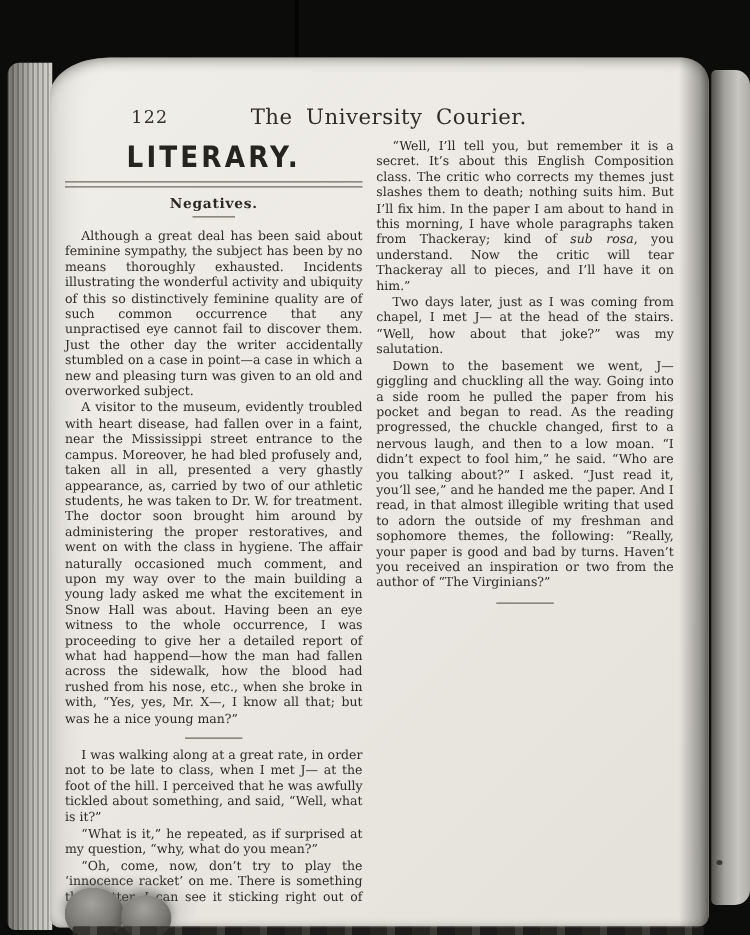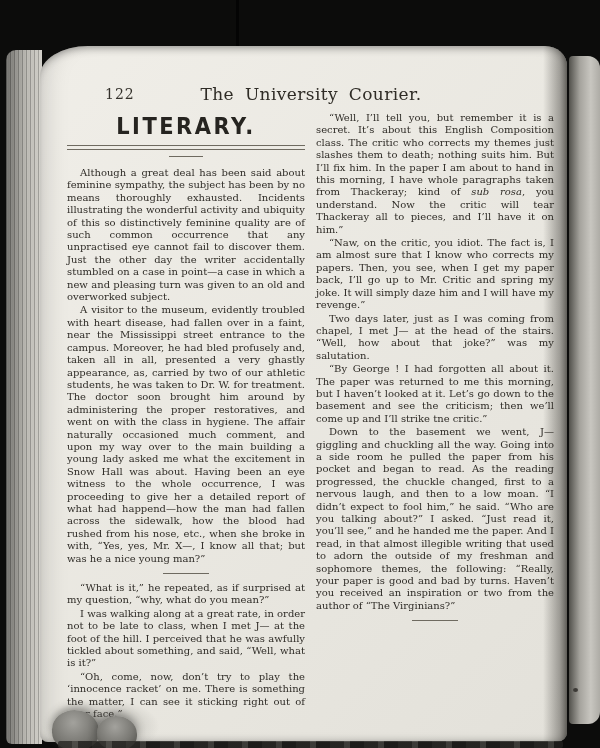--- a/index.html
+++ b/index.html
@@ -58,21 +58,21 @@
     position: absolute; left: 38px; top: 2px;
     font-size: 14px; letter-spacing: 1px; color: #33302a;
   }
   .journal {
     text-align: center;
     font-size: 17px; word-spacing: 5px; letter-spacing: 0.4px;
     color: #2f2c26;
   }
 
   .cols {
-    position: absolute; left: 27px; top: 66px; width: 488px;
+    position: absolute; left: 12px; top: 66px; width: 488px;
     display: flex; gap: 11px;
   }
   .col { width: 238px; color: #2f2c27; }
 
   .lit-head {
     text-align: center;
     font-family: "DejaVu Sans", sans-serif;
     font-weight: bold; font-size: 21px; letter-spacing: 2.5px;
     transform: scaleY(1.12);
     color: #262420;
@@ -132,35 +132,34 @@
   <div class="header">
     <span class="pageno">122</span>
     <div class="journal">The University Courier.</div>
   </div>
 
   <div class="cols">
 
     <div class="col">
       <div class="lit-head">LITERARY.</div>
       <div class="double-rule"></div>
+      <div class="article-title">Negatives.</div>
       <div class="short-rule"></div>
 
       <p class="body-par">Although a great deal has been said about feminine sympathy, the subject has been by no means thoroughly exhausted.  Incidents illustrating the wonderful activity and ubiquity of this so distinctively feminine quality are of such common occurrence that any unpractised eye cannot fail to discover them.  Just the other day the writer accidentally stumbled on a case in point—a case in which a new and pleasing turn was given to an old and overworked subject.</p>
       <p class="body-par">A visitor to the museum, evidently troubled with heart disease, had fallen over in a faint, near the Mississippi street entrance to the campus.  Moreover, he had bled profusely and, taken all in all, presented a very ghastly appearance, as, carried by two of our athletic students, he was taken to Dr. W. for treatment. The doctor soon brought him around by administering the proper restoratives, and went on with the class in hygiene.  The affair naturally occasioned much comment, and upon my way over to the main building a young lady asked me what the excitement in Snow Hall was about.  Having been an eye witness to the whole occurrence, I was proceeding to give her a detailed report of what had happend—how the man had fallen across the sidewalk, how the blood had rushed from his nose, etc., when she broke in with, “Yes, yes, Mr. X—, I know all that; but was he a nice young man?”</p>
       <div class="sec-rule"></div>
+      <p class="body-par">I was walking along at a great rate, in order not to be late to class, when I met J— at the foot of the hill.  I perceived that he was awfully tickled about something, and said, “Well, what is it?”</p>
       <p class="body-par">“What is it,” he repeated, as if surprised at my question, “why, what do you mean?”</p>
-      <p class="body-par">I was walking along at a great rate, in order not to be late to class, when I met J— at the foot of the hill.  I perceived that he was awfully tickled about something, and said, “Well, what is it?”</p>
       <p class="body-par">“Oh, come, now, don’t try to play the ‘innocence racket’ on me.  There is something the matter, I can see it sticking right out of your face.”</p>
     </div>
 
     <div class="col">
       <p class="body-par"><span>“Well, I’ll tell you, but remember it is a secret.  It’s about this English Composition class.  The critic who corrects my themes just slashes them to death; nothing suits him.  But I’ll fix him.  In the paper I am about to hand in this morning, I have whole paragraphs taken from Thackeray; kind of </span><span class="ital">sub rosa</span><span>, you understand.  Now the critic will tear Thackeray all to pieces, and I’ll have it on him.”</span></p>
-      <p class="body-par">“Naw, on the critic, you idiot.  The fact is, I am almost sure that I know who corrects my papers.  Then, you see, when I get my paper back, I’ll go up to Mr. Critic and spring my joke.  It will simply daze him and I will have my revenge.”</p>
       <p class="body-par">Two days later, just as I was coming from chapel, I met J— at the head of the stairs. “Well, how about that joke?” was my salutation.</p>
-      <p class="body-par">“By George !  I had forgotten all about it. The paper was returned to me this morning, but I haven’t looked at it.  Let’s go down to the basement and see the criticism; then we’ll come up and I’ll strike tne critic.”</p>
       <p class="body-par">Down to the basement we went, J— giggling and chuckling all the way.  Going into a side room he pulled the paper from his pocket and began to read.  As the reading progressed, the chuckle changed, first to a nervous laugh, and then to a low moan.  “I didn’t expect to fool him,” he said.  “Who are you talking about?” I asked.  “Just read it, you’ll see,” and he handed me the paper.  And I read, in that almost illegible writing that used to adorn the outside of my freshman and sophomore themes, the following: “Really, your paper is good and bad by turns.  Haven’t you received an inspiration or two from the author of “The Virginians?”</p>
       <div class="sec-rule"></div>
     </div>
 
   </div>
 </div>
 
 <div class="thumb-haze"></div>
 <div class="thumb thumb-a"></div>
 <div class="thumb thumb-b"></div>

